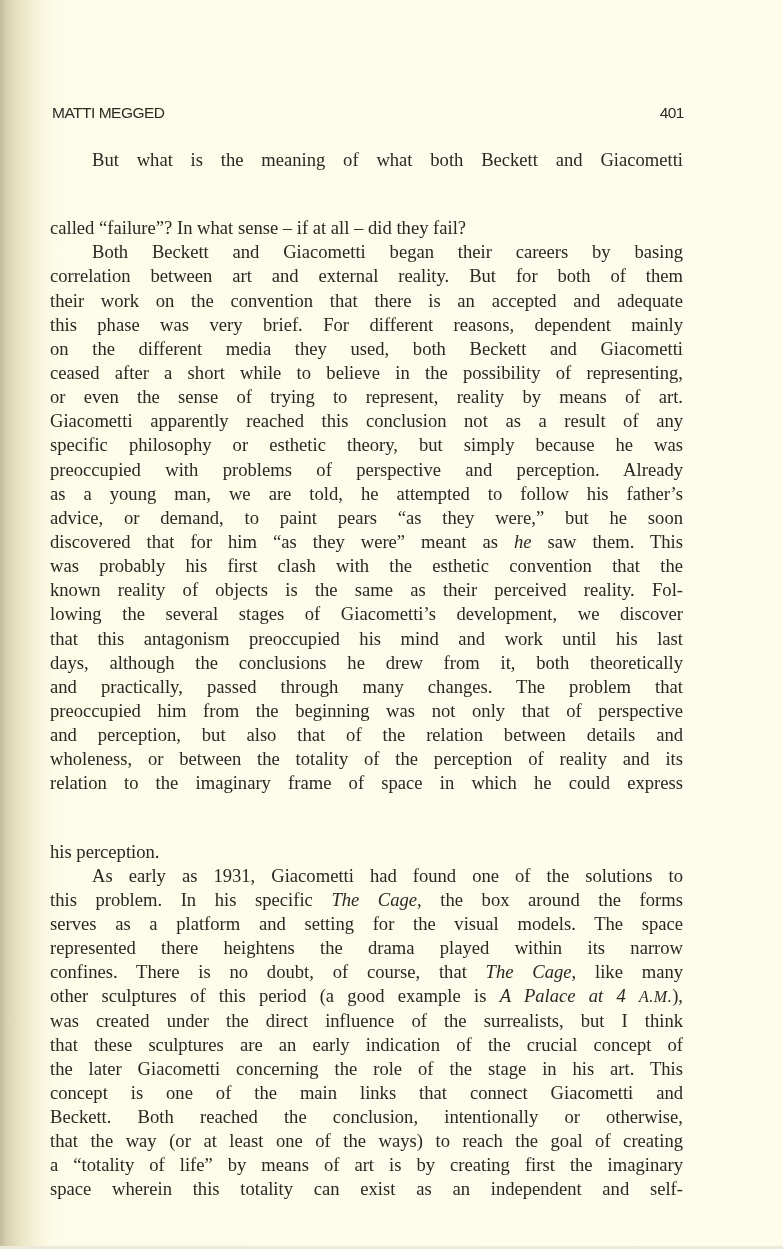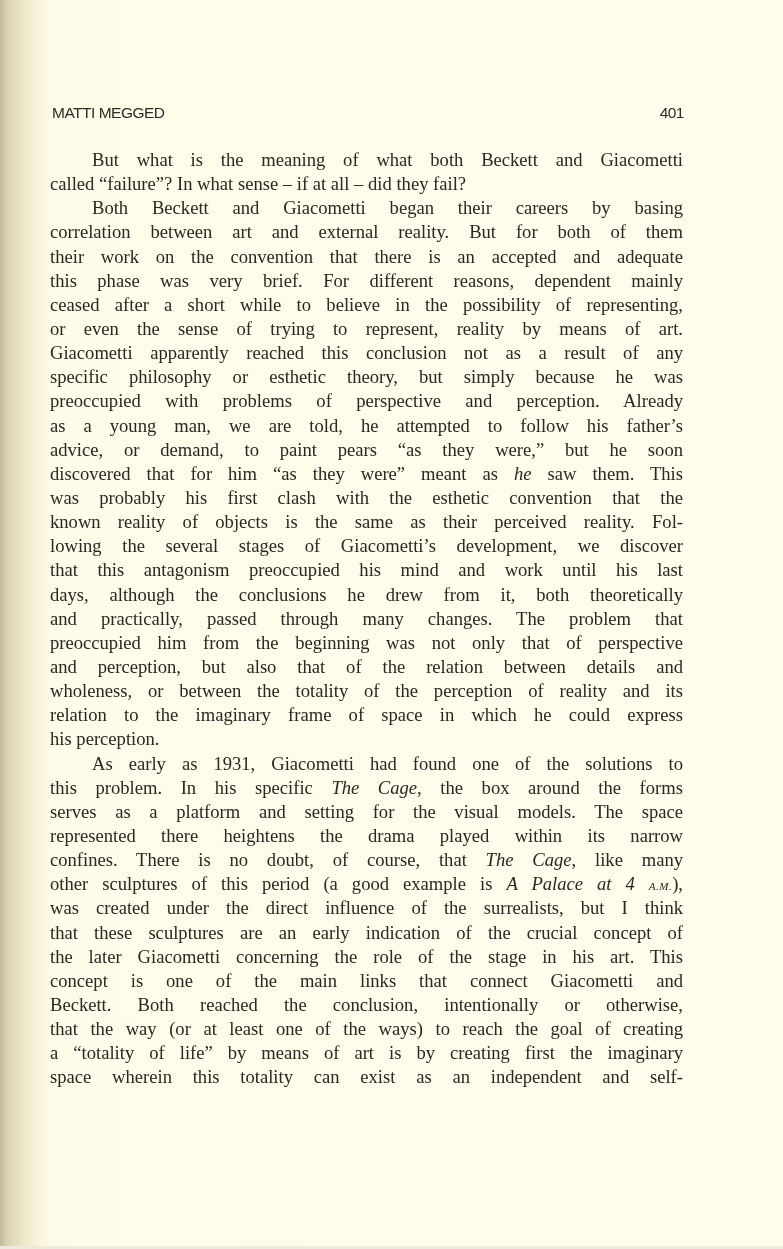--- a/index.html
+++ b/index.html
@@ -81,29 +81,30 @@
     .body-text .line {
       display: block;
       text-align: justify;
       text-align-last: justify;
       white-space: nowrap;
       height: 24.15px;
       overflow: visible;
     }
     .body-text .line.last {
       text-align-last: left;
+      margin-top: 44px;
     }
     .body-text .line.indent {
       padding-left: 42px;
     }
     em {
       font-style: italic;
     }
     .smallcaps {
-      font-size: 11px;
+      font-size: 16px;
       letter-spacing: 0.5px;
     }
   </style>
 </head>
 <body>
 
 <div class="page">
   <div class="gutter-strip"></div>
 
   <div class="running-head">
@@ -114,20 +115,21 @@
   <div class="body-text" id="body-text">
       <p>
         <span class="line indent"><span>But what is the meaning of what both Beckett and Giacometti</span></span>
         <span class="line last"><span>called “failure”? In what sense – if at all – did they fail?</span></span>
       </p>
       <p>
         <span class="line indent"><span>Both Beckett and Giacometti began their careers by basing</span></span>
         <span class="line"><span>correlation between art and external reality. But for both of them</span></span>
         <span class="line"><span>their work on the convention that there is an accepted and adequate</span></span>
         <span class="line"><span>this phase was very brief. For different reasons, dependent mainly</span></span>
+        <span class="line"><span>on the different media they used, both Beckett and Giacometti</span></span>
         <span class="line"><span>ceased after a short while to believe in the possibility of representing,</span></span>
         <span class="line"><span>or even the sense of trying to represent, reality by means of art.</span></span>
         <span class="line"><span>Giacometti apparently reached this conclusion not as a result of any</span></span>
         <span class="line"><span>specific philosophy or esthetic theory, but simply because he was</span></span>
         <span class="line"><span>preoccupied with problems of perspective and perception. Already</span></span>
         <span class="line"><span>as a young man, we are told, he attempted to follow his father’s</span></span>
         <span class="line"><span>advice, or demand, to paint pears “as they were,” but he soon</span></span>
         <span class="line"><span>discovered that for him “as they were” meant as </span><em>he</em><span> saw them. This</span></span>
         <span class="line"><span>was probably his first clash with the esthetic convention that the</span></span>
         <span class="line"><span>known reality of objects is the same as their perceived reality. Fol-</span></span>

